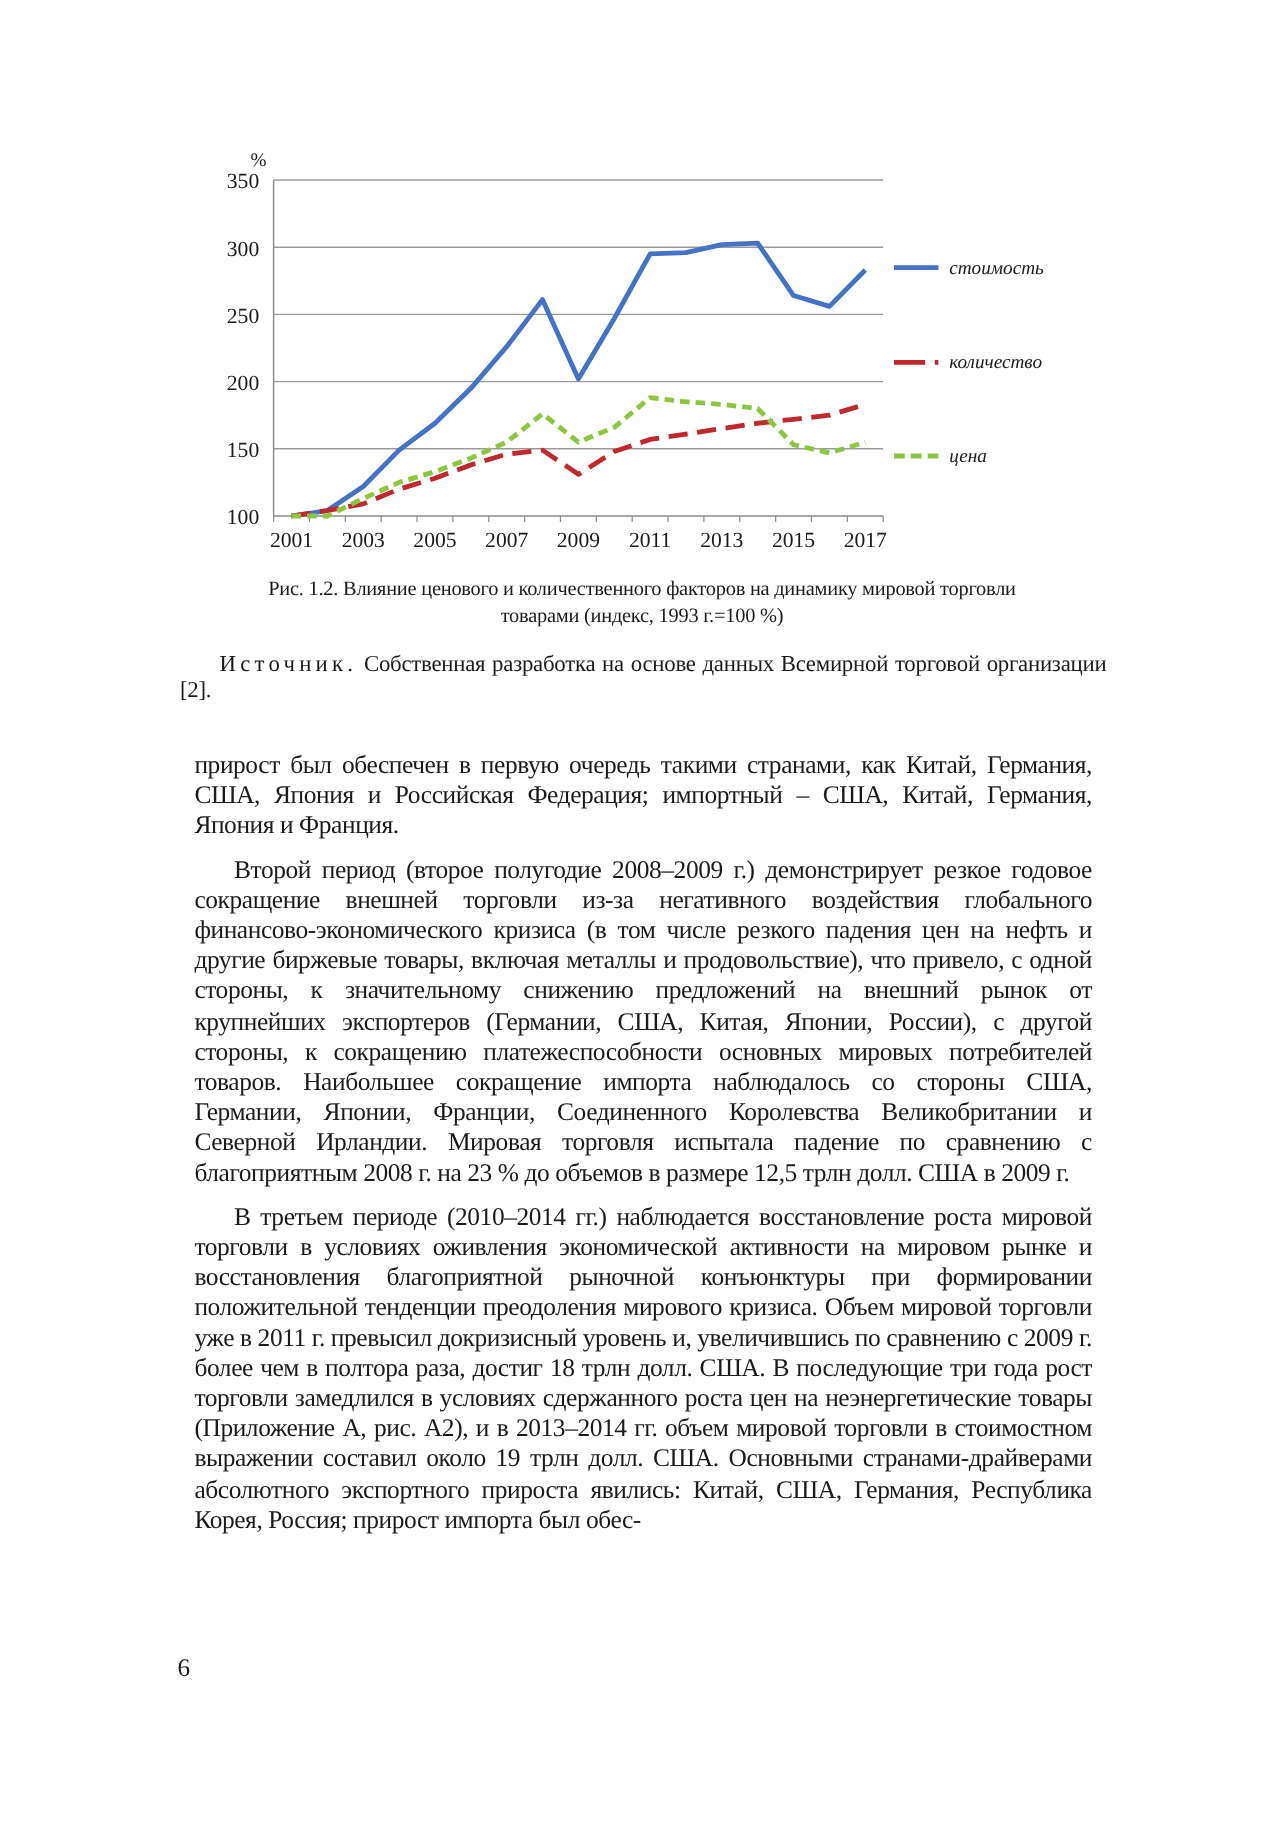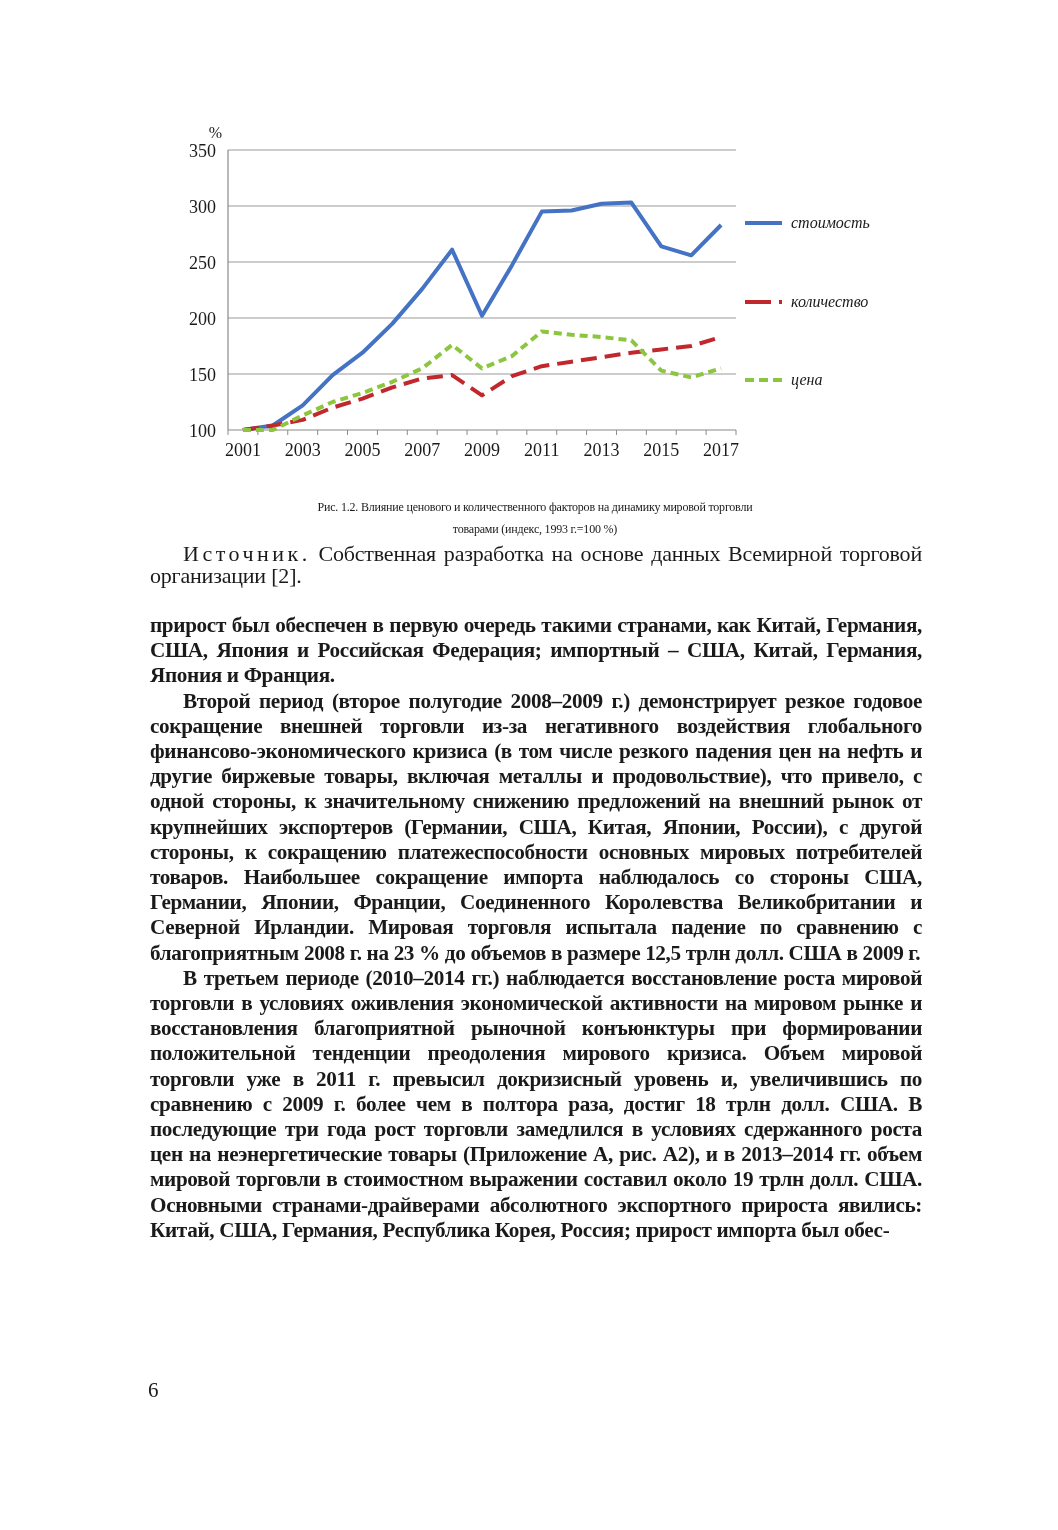--- a/index.html
+++ b/index.html
@@ -1,23 +1,23 @@
 <!DOCTYPE html>
 <html><head>
 <meta charset="utf-8">
 <style>
   html, body { margin:0; padding:0; background:#ffffff; }
   body { width:1058px; height:1530px; position:relative; font-family:"Liberation Serif", serif; color:#1a1a1a; overflow:hidden; }
   .chart-wrap { position:absolute; left:170px; top:118px; width:740px; height:350px; }
   .chart-wrap svg { position:absolute; left:0; top:0; }
-  .caption { position:absolute; left:150px; top:496px; width:770px; text-align:center; font-size:12px; line-height:22px; letter-spacing:-0.2px; }
-  .source { position:absolute; left:150px; top:543px; width:772px; font-size:22px; line-height:22px; text-indent:33px; text-align:justify; letter-spacing:-0.2px; }
+  .caption { position:absolute; left:150px; top:480px; width:770px; text-align:center; font-size:17px; line-height:22px; letter-spacing:-0.2px; }
+  .source { position:absolute; left:150px; top:543px; width:772px; font-size:19px; line-height:22px; text-indent:33px; text-align:justify; letter-spacing:-0.2px; }
   .source .spaced { letter-spacing:3.5px; }
   .body-text { position:absolute; left:150px; top:613px; width:772px; font-size:21.2px; line-height:25.2px; text-align:justify; letter-spacing:-0.35px; }
-  .body-text p { margin:0;font-weight:bold; }
+  .body-text p { margin:12px; }
   .body-text p.indent { text-indent:33px; }
   .page-num { position:absolute; left:148px; top:1378px; font-size:21px; }
 </style>
 </head>
 <body>
 
 <div class="chart-wrap">
   <svg id="chart-svg" width="740" height="350">
       <text x="46" y="319" text-anchor="end" font-size="18" font-family="Liberation Serif, serif" fill="#1a1a1a">100</text>
       <line x1="58" x2="566" y1="256" y2="256" stroke="#9a9a9a" stroke-width="1.2"></line>

